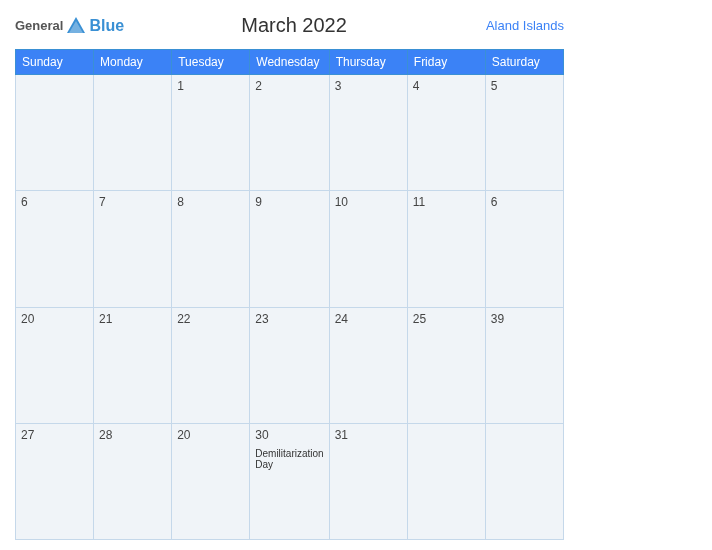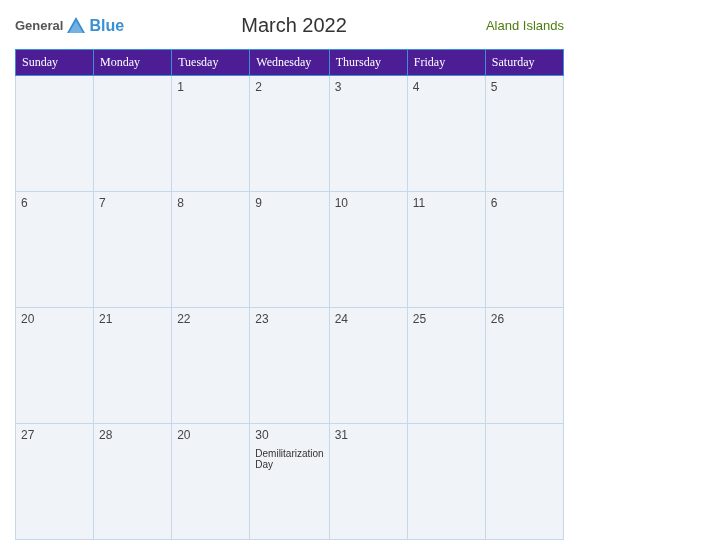--- a/index.html
+++ b/index.html
@@ -43,33 +43,32 @@
     .logo-icon svg { width: 22px; height: 22px; }
     .calendar-title {
       font-size: 20px;
       font-weight: normal;
       color: #333;
       text-align: center;
       flex: 1;
     }
     .region {
       font-size: 13px;
-      color: #4d7c0f;
+      color: #3b82f6;
       text-align: right;
       min-width: 100px;
     }
     .calendar-table {
       width: 100%;
       border-collapse: collapse;
       flex: 1;
     }
     .calendar-table thead tr {
-      background-color: #4c1d95;
+      background-color: #3b82f6;
       color: #fff;
-      font-family: Liberation Serif, serif;
     }
     .calendar-table thead th {
       padding: 5px 6px;
       text-align: left;
       font-weight: normal;
       font-size: 12px;
       border: 1px solid #3a90d4;
     }
     .calendar-table tbody tr {
       background-color: #f0f4f8;
@@ -186,21 +185,21 @@
           <td>
             <span class="day-num">23</span>
           </td>
           <td>
             <span class="day-num">24</span>
           </td>
           <td>
             <span class="day-num">25</span>
           </td>
           <td>
-            <span class="day-num">26</span>
+            <span class="day-num">39</span>
           </td>
         </tr>
         <tr>
           <td>
             <span class="day-num">27</span>
           </td>
           <td>
             <span class="day-num">28</span>
           </td>
           <td>

